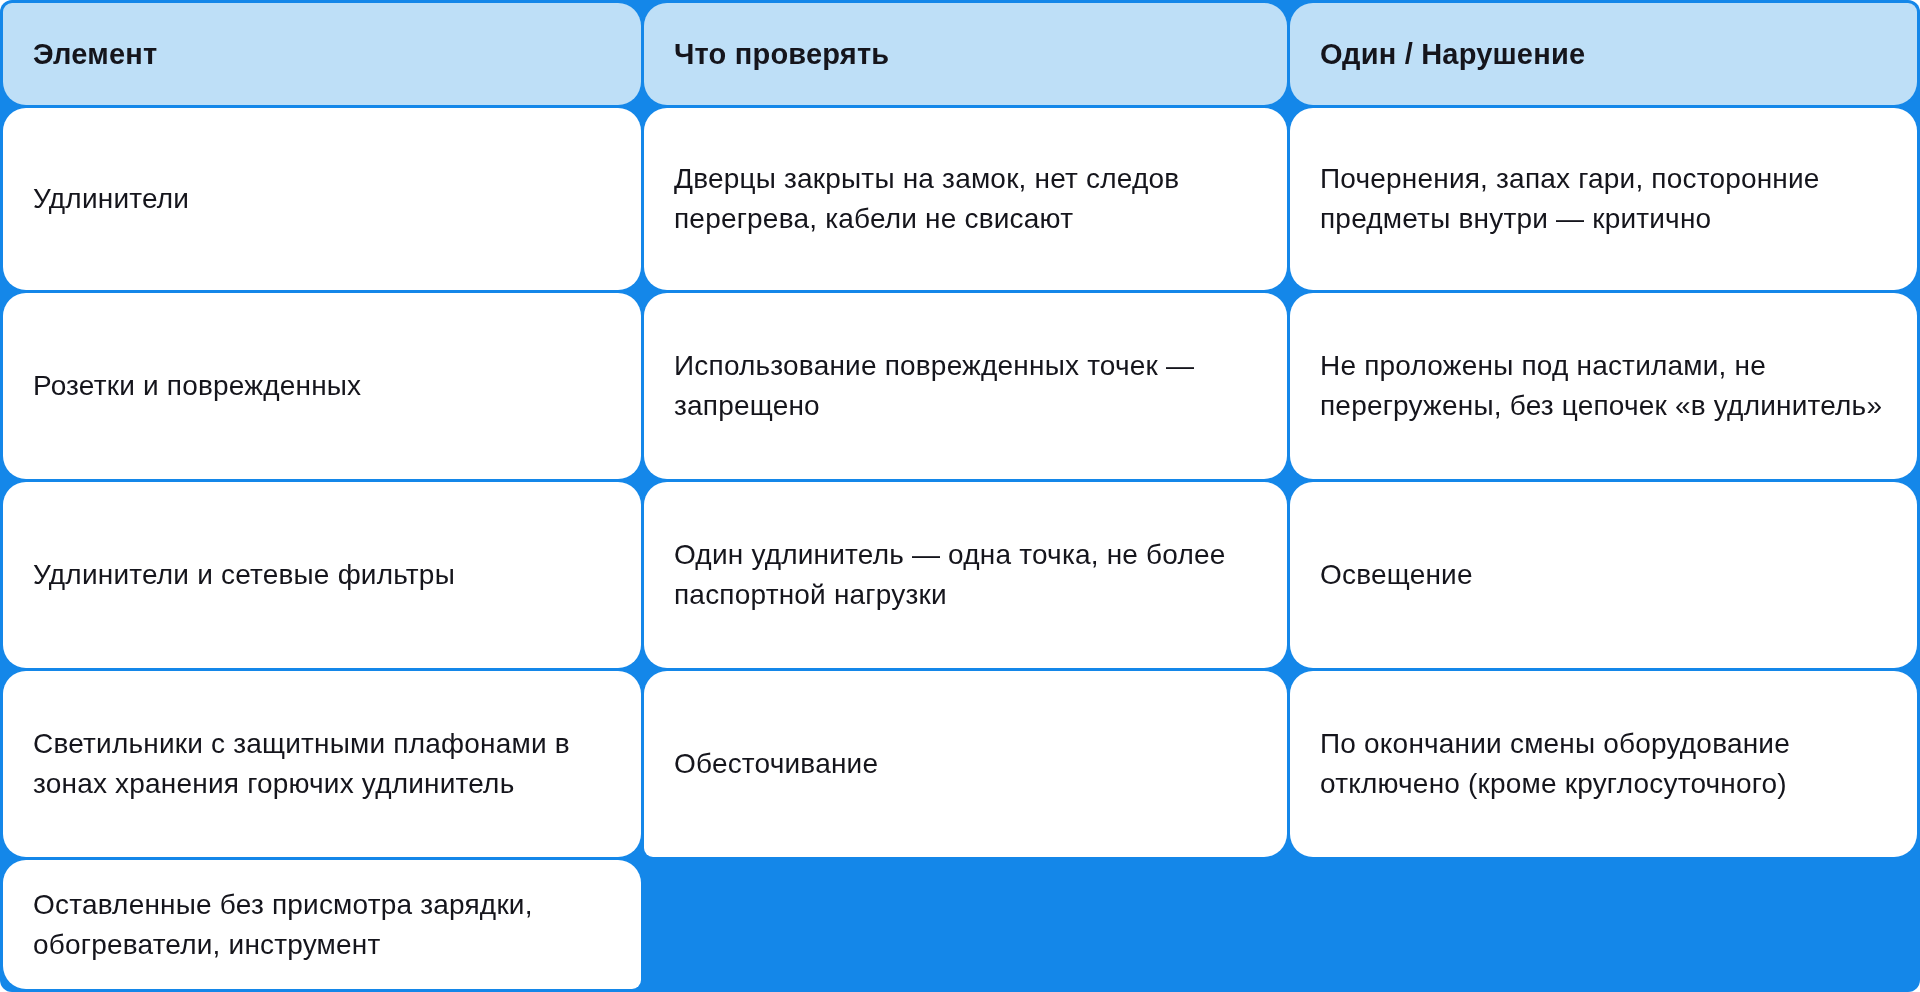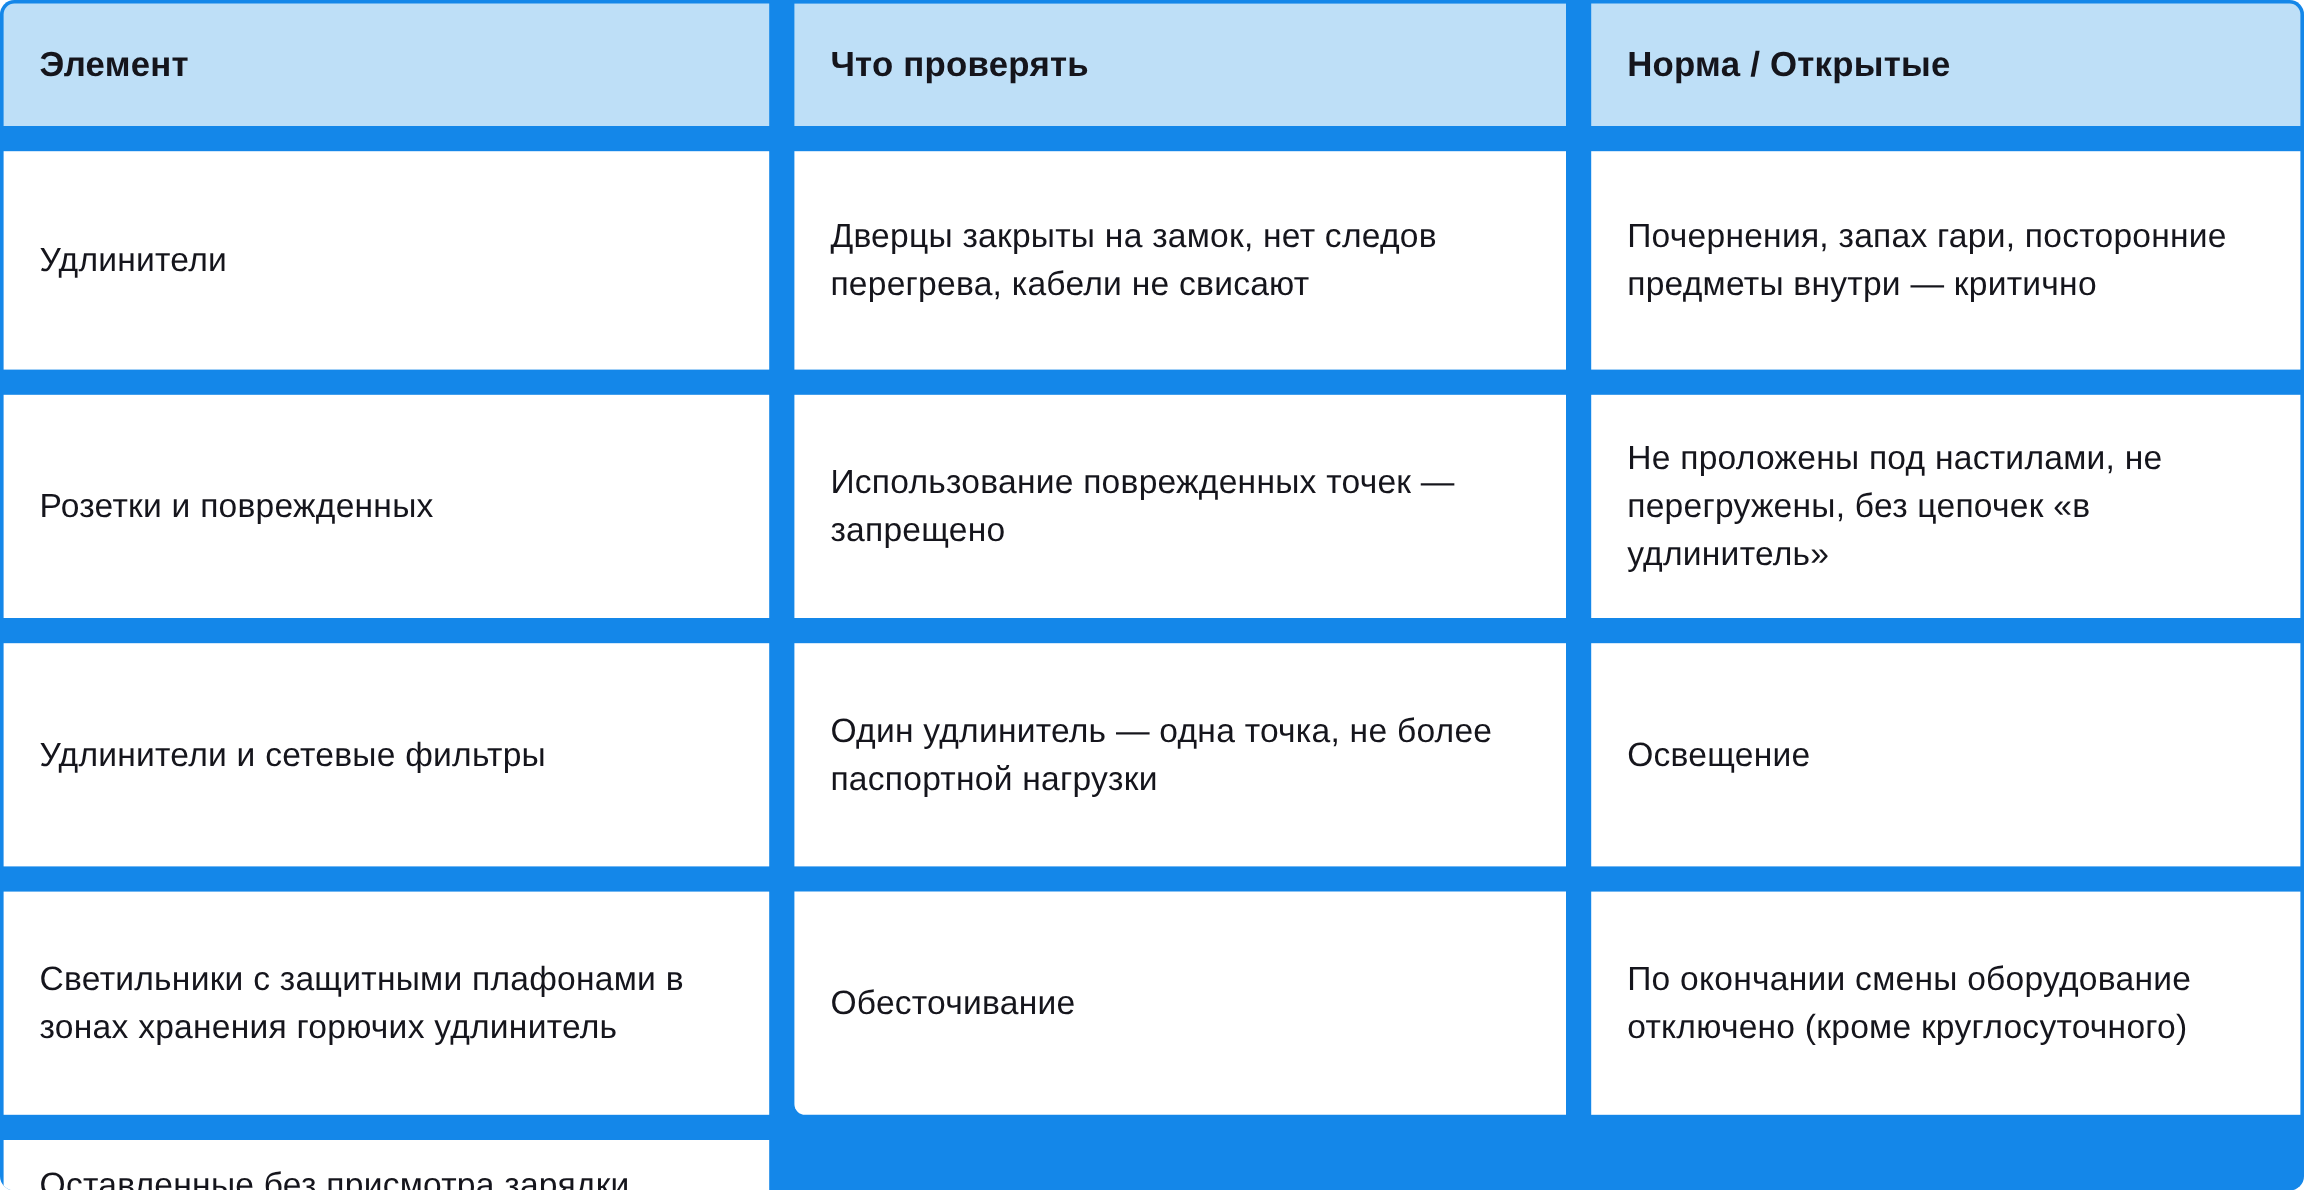--- a/index.html
+++ b/index.html
@@ -11,52 +11,53 @@
   }
   .table {
     width: 1920px;
     height: 992px;
     background: #1487e9;            
     border-radius: 12px;
     padding: 3px;
     display: grid;
     grid-template-columns: 638px 643px 1fr;
     grid-template-rows: 102px 182px 186px 186px 186px 1fr;
-    gap: 21px;
+    gap: 3px;
     overflow: hidden;
   }
   .cell {
     background: #ffffff;
     display: flex;
     align-items: center;
     padding: 18px 30px;
     font-size: 28px;
     line-height: 40px;
     color: #15151c;
     letter-spacing: 0.2px;
+    border-radius: 23px;
   }
   .cell.header {
     background: #bedff7;
     font-weight: 700;
     font-size: 29px;
   }
   
   .tl { border-top-left-radius: 9px; }
   .tr { border-top-right-radius: 9px; }
   .bl { border-bottom-left-radius: 9px; }
   .br { border-bottom-right-radius: 9px; }
 </style>
 </head>
 <body>
 
 <div class="table">
 
   <div class="cell header tl">Элемент</div>
   <div class="cell header">Что проверять</div>
-  <div class="cell header tr">Норма / Открытые</div>
+  <div class="cell header tr">Один / Нарушение</div>
 
   <div class="cell">Удлинители</div>
   <div class="cell">Дверцы закрыты на замок, нет следов перегрева, кабели не свисают</div>
   <div class="cell">Почернения, запах гари, посторонние предметы внутри — критично</div>
 
   <div class="cell">Розетки и поврежденных</div>
   <div class="cell">Использование поврежденных точек — запрещено</div>
 
   <div class="cell">Не проложены под настилами, не перегружены, без цепочек «в удлинитель»</div>
   <div class="cell">Удлинители и сетевые фильтры</div>

